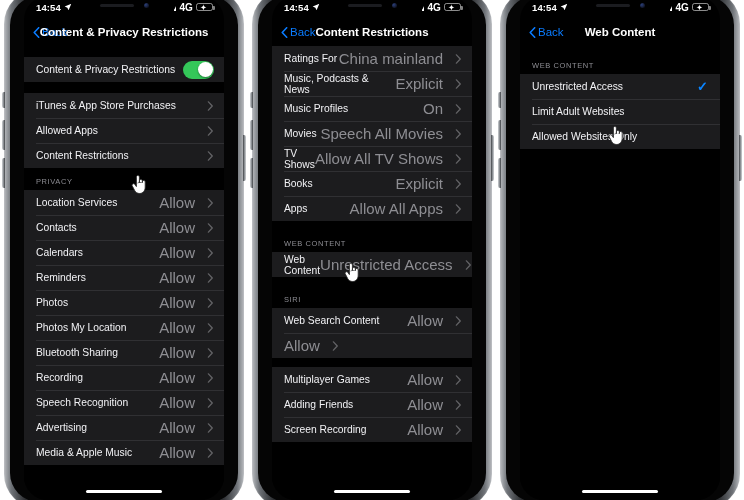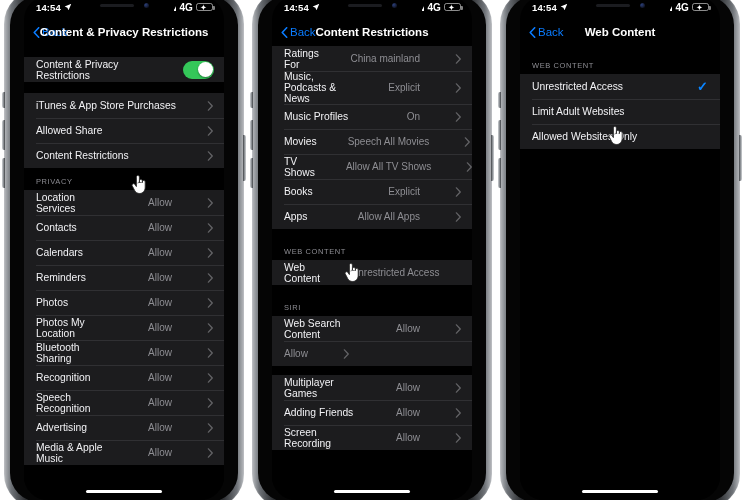--- a/index.html
+++ b/index.html
@@ -164,29 +164,28 @@
     padding: 9px 12px 4px 12px;
     text-transform: uppercase;
   }
   .row {
     display: flex; align-items: center;
     min-height: 25px;
     padding: 0 10px 0 12px;
     background: #1c1c1e;
     position: relative;
     cursor: pointer;
-    gap: 31px;
   }
   .row + .row::before {
     content: '';
     position: absolute; left: 12px; right: 0; top: 0;
     height: 1px; background: #303033;
   }
   .row-label { color: #f2f2f5; font-size: 10.3px; flex: 1; }
-  .row-value { color: #8e8e93; font-size: 10px; margin-right: 4px; white-space: nowrap; text-align: center; }
+  .row-value { color: #8e8e93; font-size: 15px; margin-right: 12px; white-space: nowrap; text-align: center; }
   .chev-r { width: 7px; height: 10px; display:block; flex:0 0 auto; }
   .check { color:#0a84ff; font-size: 13px; line-height: 1; font-weight: bold; margin-right: 2px; }
 
   
   .toggle {
     width: 31px; height: 18px;
     border-radius: 9px;
     background: #34c759;
     position: relative;
     flex: 0 0 auto;
@@ -272,21 +271,21 @@
             </div>
             <div class="gap" style="height:11px"></div>
             <div class="group">
               <div class="row">
                 <span class="row-label">iTunes &amp; App Store Purchases</span>
                 <svg class="chev-r" viewBox="0 0 7 12" fill="none">
                   <path d="M1 1l4.6 5L1 11" stroke="#636366" stroke-width="1.6" stroke-linecap="round" stroke-linejoin="round"></path>
                 </svg>
               </div>
               <div class="row">
-                <span class="row-label">Allowed Share</span>
+                <span class="row-label">Allowed Apps</span>
                 <svg class="chev-r" viewBox="0 0 7 12" fill="none">
                   <path d="M1 1l4.6 5L1 11" stroke="#636366" stroke-width="1.6" stroke-linecap="round" stroke-linejoin="round"></path>
                 </svg>
               </div>
               <div class="row">
                 <span class="row-label">Content Restrictions</span>
                 <svg class="chev-r" viewBox="0 0 7 12" fill="none">
                   <path d="M1 1l4.6 5L1 11" stroke="#636366" stroke-width="1.6" stroke-linecap="round" stroke-linejoin="round"></path>
                 </svg>
               </div>
@@ -336,21 +335,21 @@
                 </svg>
               </div>
               <div class="row">
                 <span class="row-label">Bluetooth Sharing</span>
                 <span class="row-value">Allow</span>
                 <svg class="chev-r" viewBox="0 0 7 12" fill="none">
                   <path d="M1 1l4.6 5L1 11" stroke="#636366" stroke-width="1.6" stroke-linecap="round" stroke-linejoin="round"></path>
                 </svg>
               </div>
               <div class="row">
-                <span class="row-label">Recognition</span>
+                <span class="row-label">Recording</span>
                 <span class="row-value">Allow</span>
                 <svg class="chev-r" viewBox="0 0 7 12" fill="none">
                   <path d="M1 1l4.6 5L1 11" stroke="#636366" stroke-width="1.6" stroke-linecap="round" stroke-linejoin="round"></path>
                 </svg>
               </div>
               <div class="row">
                 <span class="row-label">Speech Recognition</span>
                 <span class="row-value">Allow</span>
                 <svg class="chev-r" viewBox="0 0 7 12" fill="none">
                   <path d="M1 1l4.6 5L1 11" stroke="#636366" stroke-width="1.6" stroke-linecap="round" stroke-linejoin="round"></path>

